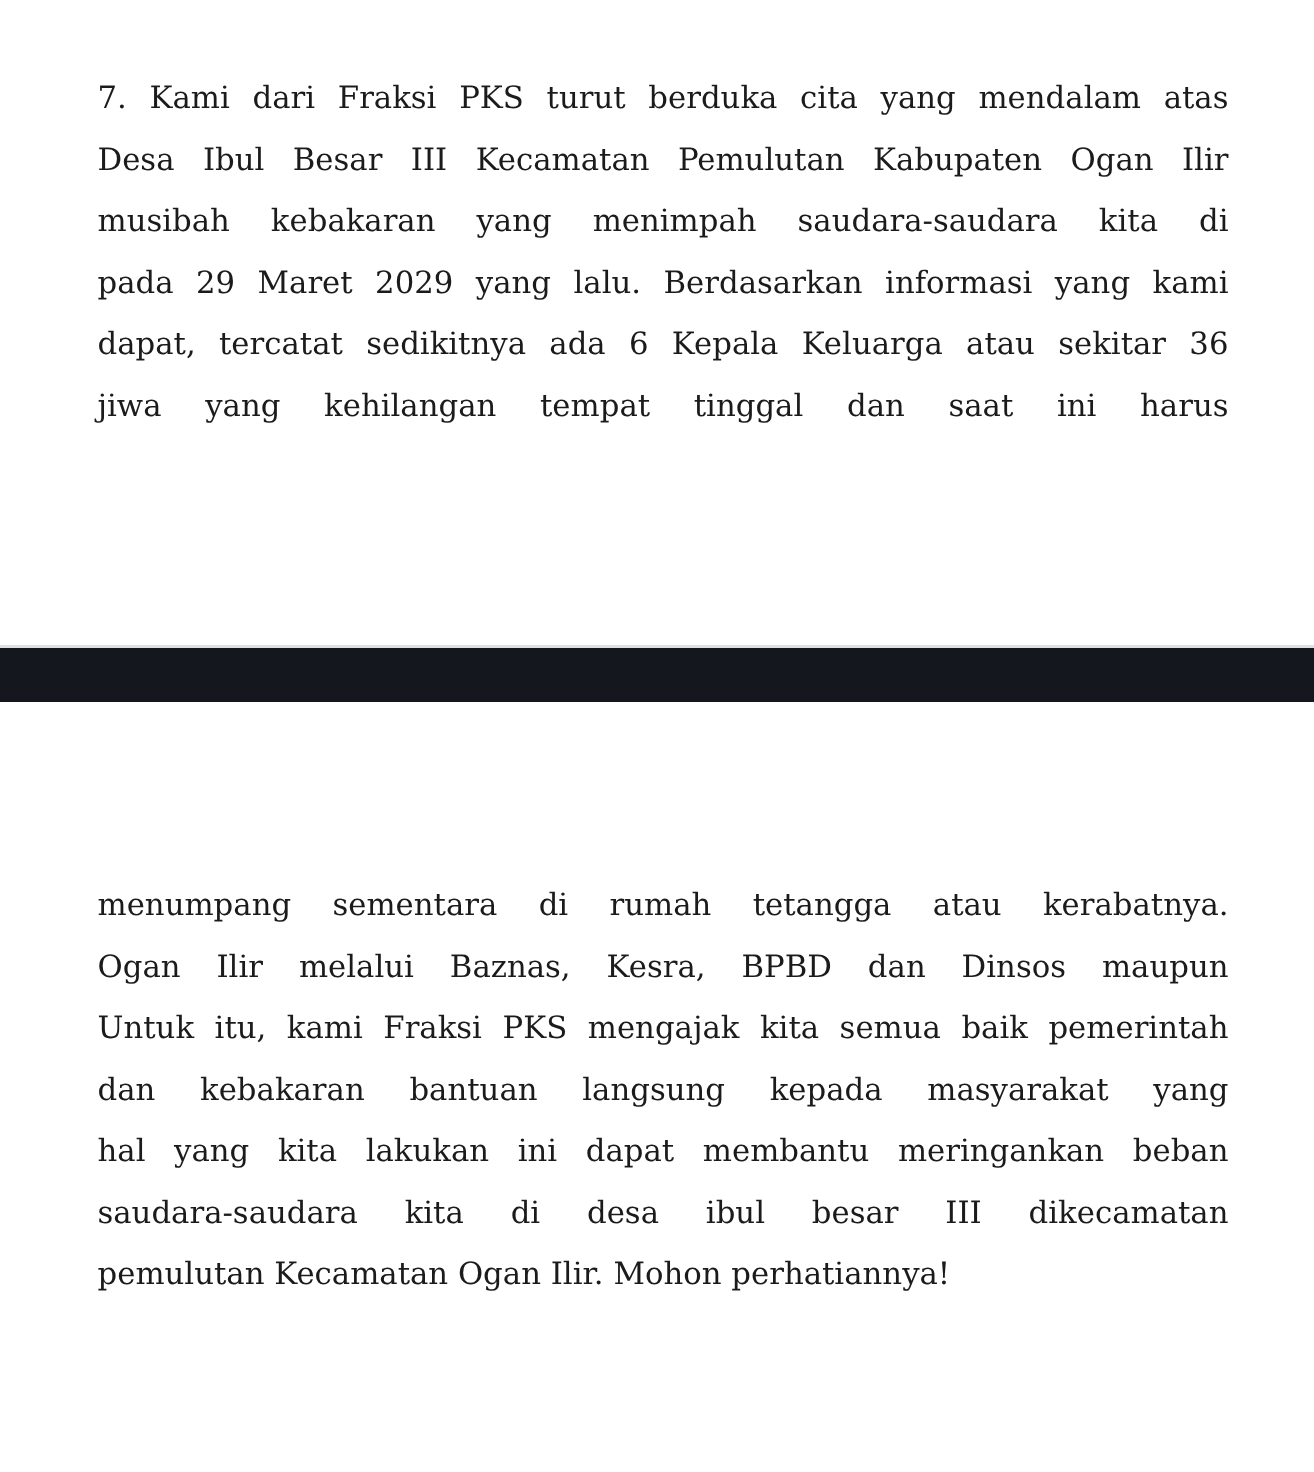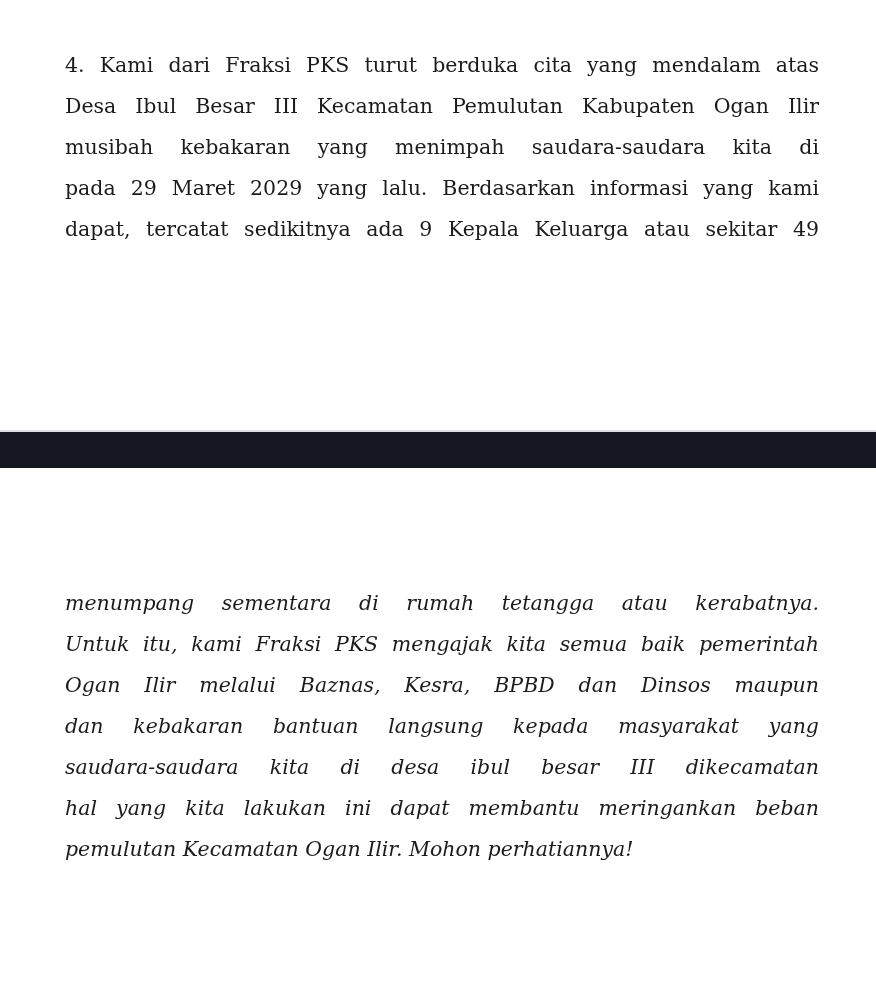--- a/index.html
+++ b/index.html
@@ -24,21 +24,20 @@
     padding-left: 65px;
     padding-right: 57px;
   }
   .page-1 {
     height: 430px;
     padding-top: 45px;
   }
   .page-2 {
     height: 514px;
     padding-top: 115px;
-    font-style: italic;
   }
   .page-gap-edge {
     height: 2px;
     background: #dde1e6;
   }
   .page-gap {
     height: 36px;
     background: #14171d;
   }
   .line {
@@ -52,33 +51,34 @@
   .line.last-line {
     text-align-last: left;
   }
 </style>
 </head>
 <body>
 
 <div class="viewer">
 
   <div class="page page-1">
-    <div class="line">4. Kami dari Fraksi PKS turut berduka cita yang mendalam atas</div>
+    <div class="line">7. Kami dari Fraksi PKS turut berduka cita yang mendalam atas</div>
     <div class="line">Desa Ibul Besar III Kecamatan Pemulutan Kabupaten Ogan Ilir</div>
     <div class="line">musibah kebakaran yang menimpah saudara-saudara kita di</div>
     <div class="line">pada 29 Maret 2029 yang lalu. Berdasarkan informasi yang kami</div>
-    <div class="line">dapat, tercatat sedikitnya ada 9 Kepala Keluarga atau sekitar 49</div>
+    <div class="line">dapat, tercatat sedikitnya ada 6 Kepala Keluarga atau sekitar 36</div>
+    <div class="line">jiwa yang kehilangan tempat tinggal dan saat ini harus</div>
   </div>
 
   <div class="page-gap-edge"></div>
   <div class="page-gap"></div>
 
   <div class="page page-2">
     <div class="line">menumpang sementara di rumah tetangga atau kerabatnya.</div>
+    <div class="line">Ogan Ilir melalui Baznas, Kesra, BPBD dan Dinsos maupun</div>
     <div class="line">Untuk itu, kami Fraksi PKS mengajak kita semua baik pemerintah</div>
-    <div class="line">Ogan Ilir melalui Baznas, Kesra, BPBD dan Dinsos maupun</div>
     <div class="line">dan kebakaran bantuan langsung kepada masyarakat yang</div>
+    <div class="line">hal yang kita lakukan ini dapat membantu meringankan beban</div>
     <div class="line">saudara-saudara kita di desa ibul besar III dikecamatan</div>
-    <div class="line">hal yang kita lakukan ini dapat membantu meringankan beban</div>
     <div class="line last-line">pemulutan Kecamatan Ogan Ilir. Mohon perhatiannya!</div>
   </div>
 
 </div>
 
 </body></html>

